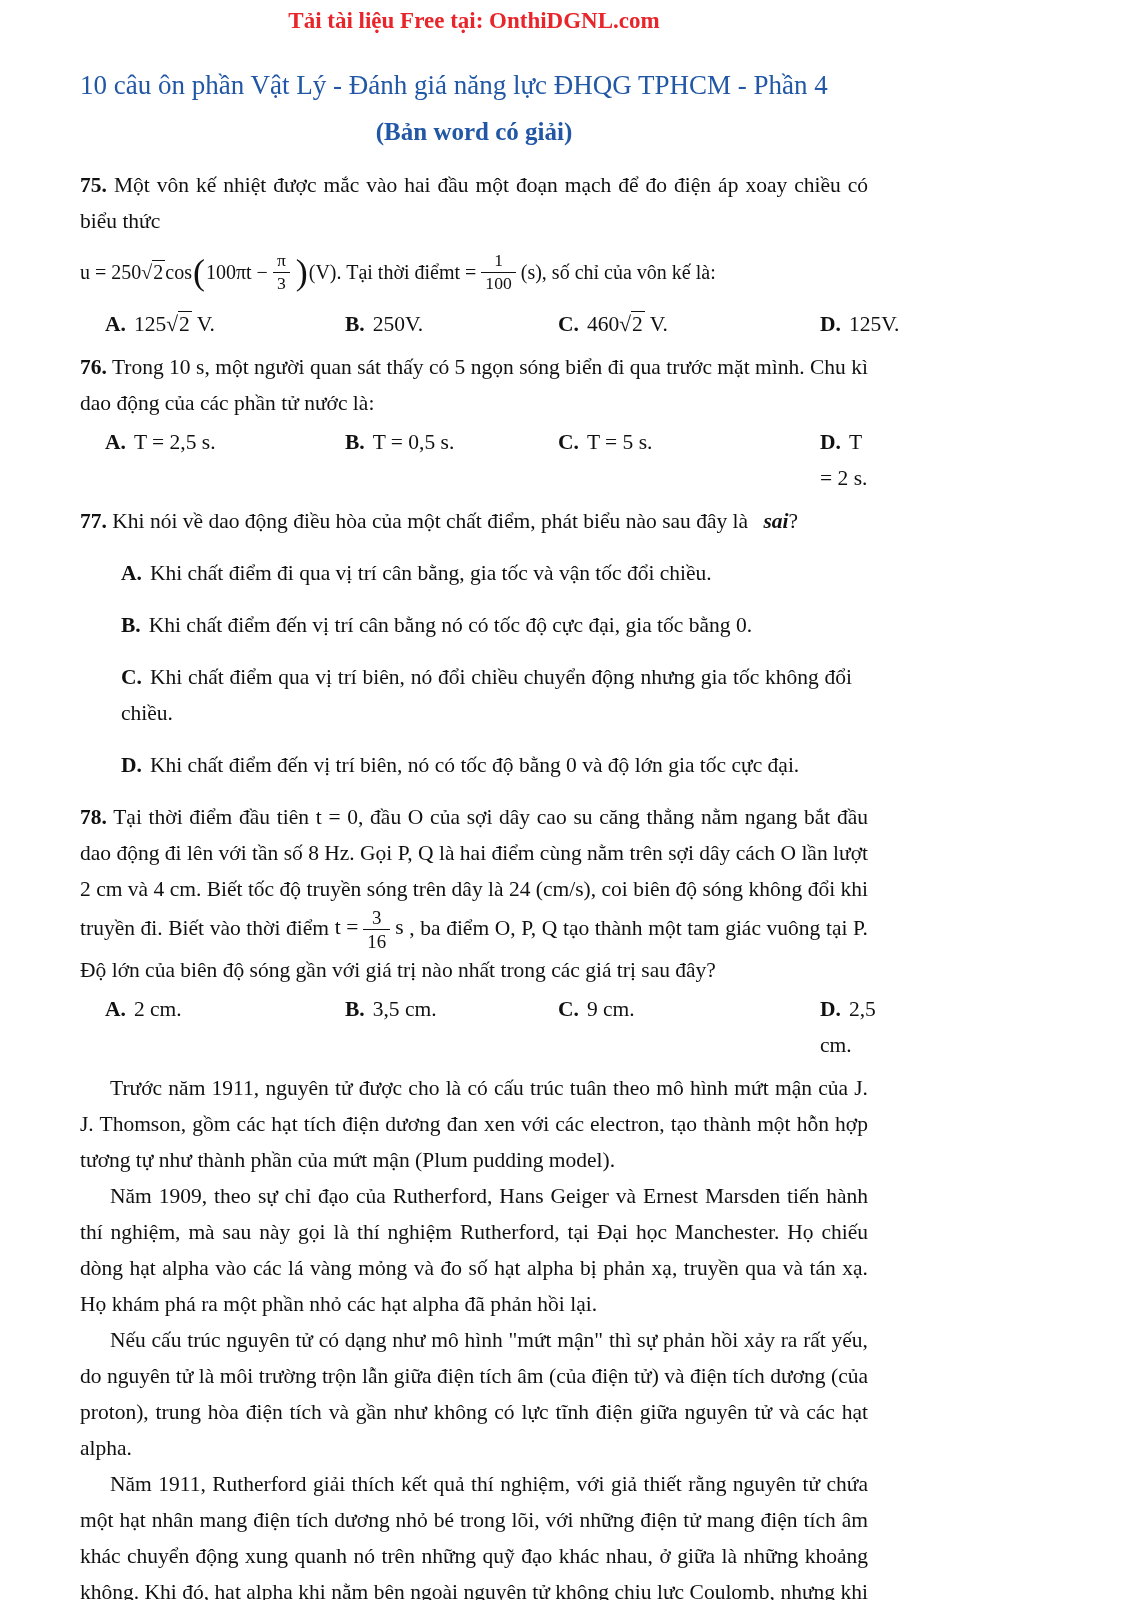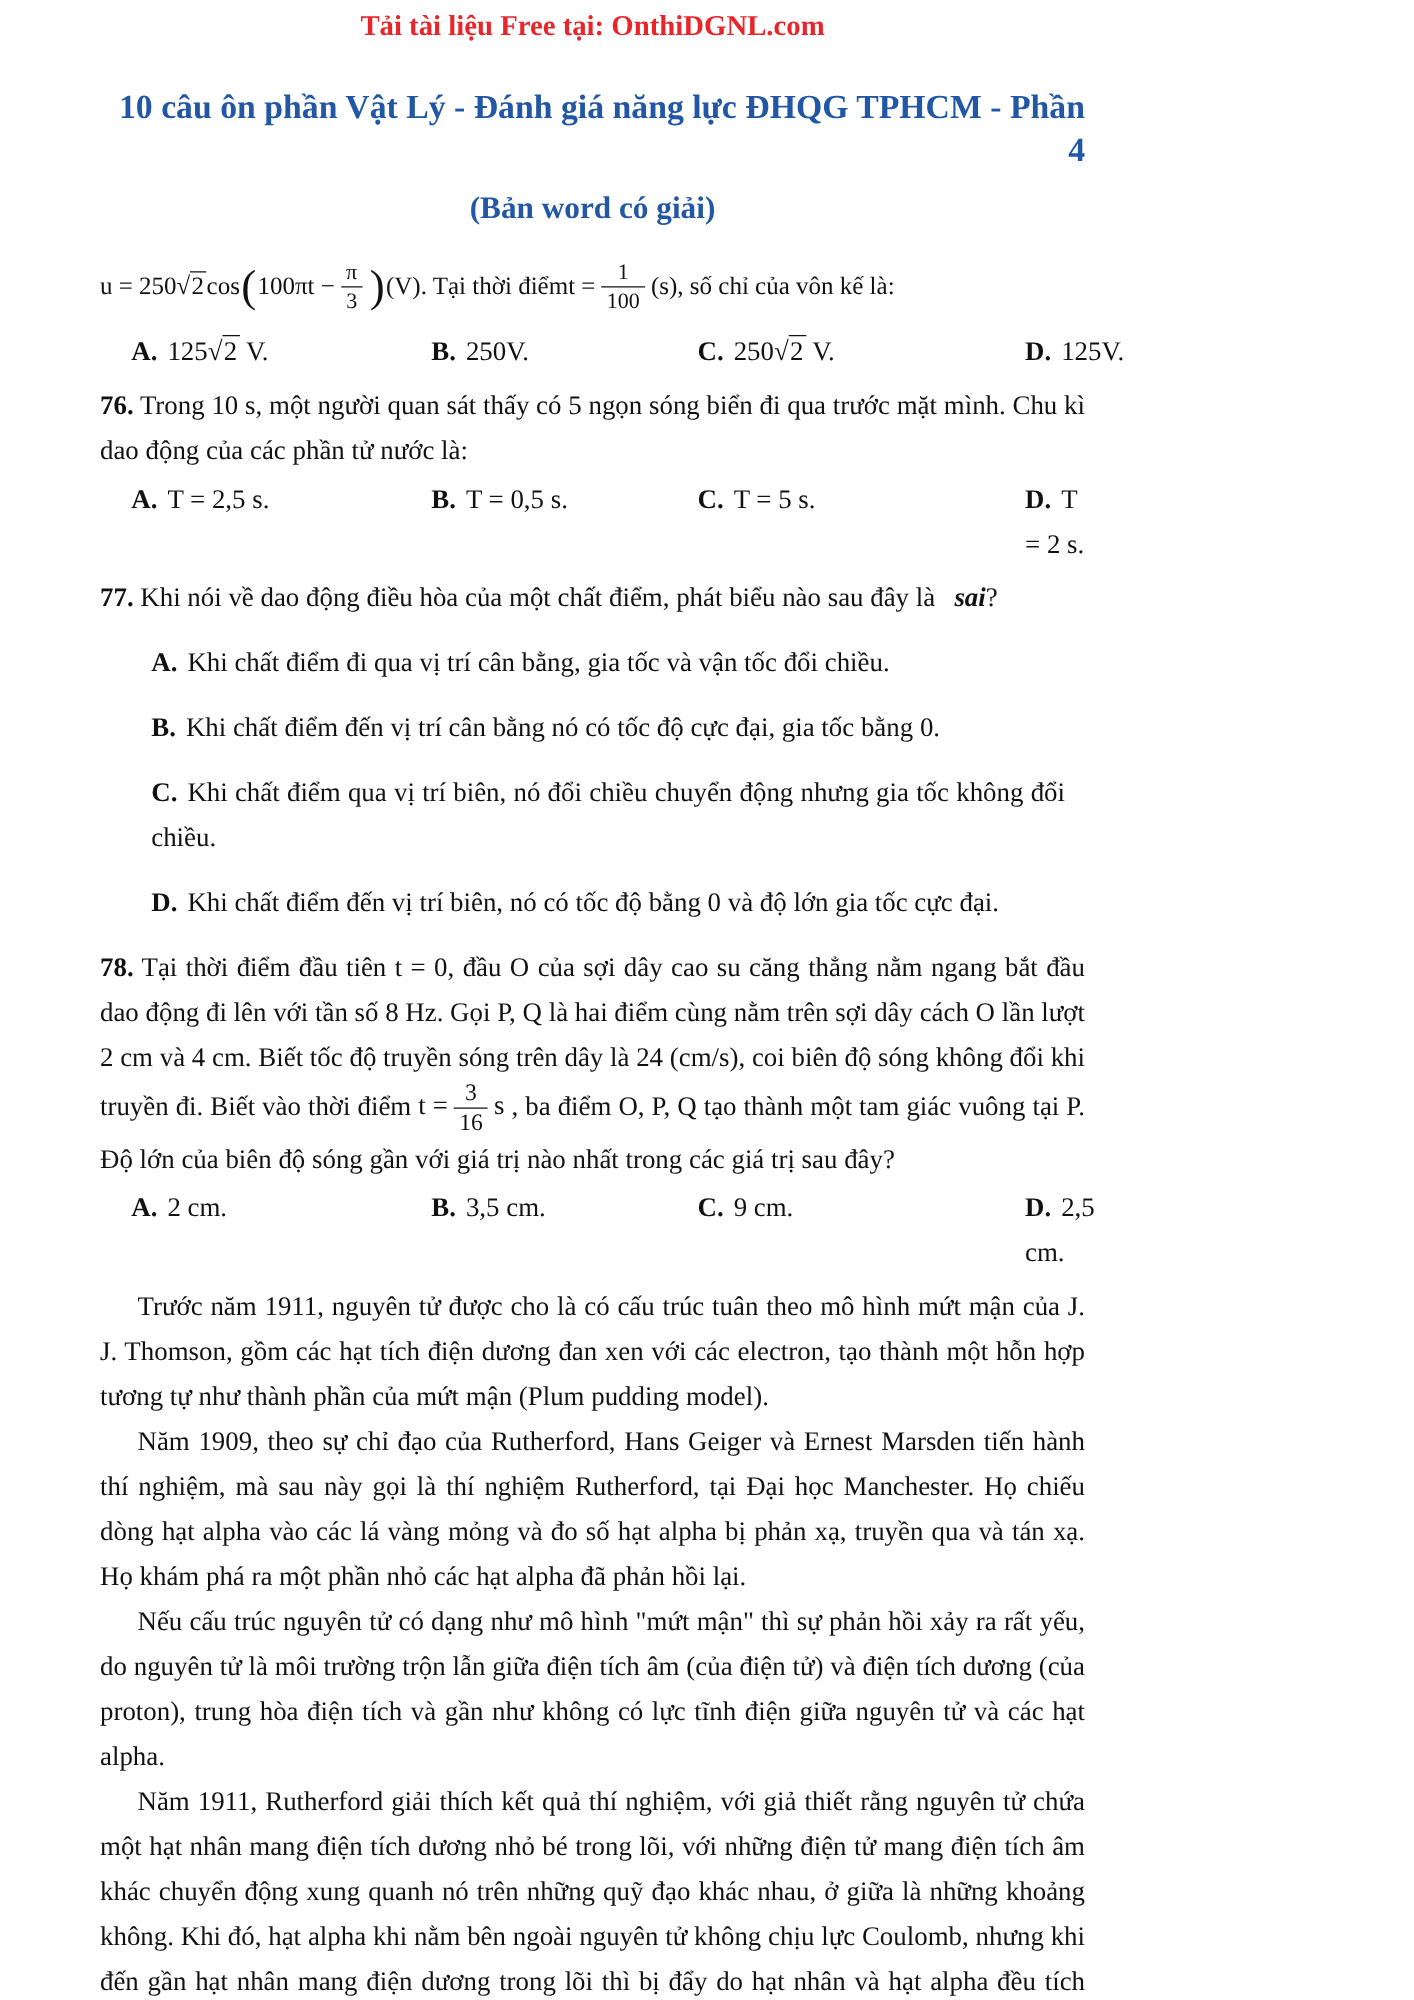--- a/index.html
+++ b/index.html
@@ -7,21 +7,21 @@
   .page {
     width: 951px; min-height: 1600px; box-sizing: border-box;
     padding: 8px 83px 30px 80px; background: #fff; overflow: hidden;
   }
   .promo {
     text-align: center; font-weight: bold; font-size: 23px;
     color: var(--promo-red, #e8252a); margin: 0 0 34px 0;
     font-family: "Liberation Serif", serif;
   }
   .doc-title {
-    text-align: right; font-weight: bold; font-size: 27px;
+    text-align: left; font-weight: normal; font-size: 27px;
     color: var(--title-blue, #2157a4); margin: 0 0 0 0; line-height: 1.3;
   }
   .doc-subtitle {
     text-align: center; font-weight: bold; font-size: 25px;
     color: var(--title-blue, #2157a4); margin: 14px 0 20px 0; line-height: 1.2;
   }
   .body-text, .qtext, .opt-line, .para, .section-heading, .opt-row {
     font-size: 21.5px; line-height: 36px;
   }
   .qtext { margin: 0; text-align: justify; }
@@ -59,20 +59,21 @@
 <body>
 
 <div class="page">
 
   <div class="promo">Tải tài liệu Free tại: OnthiDGNL.com</div>
 
   <div class="doc-title">10 câu ôn phần Vật Lý - Đánh giá năng lực ĐHQG TPHCM - Phần 4</div>
   <div class="doc-subtitle">(Bản word có giải)</div>
 
   <div class="q">
+    <p class="qtext"><span class="qnum">75.</span> <span>Một vôn kế nhiệt được mắc vào hai đầu một đoạn mạch để đo điện áp xoay chiều có biểu thức</span></p>
     <div class="formula-line">
         <span>u = 250</span>
         <span class="sqrt">√<span class="rad">2</span></span>
         <span>cos</span>
         <span class="bigparen">(</span>
         <span>100πt − </span>
         <span class="frac">
           <span class="num">π</span>
           <span class="den">3</span>
         </span>
@@ -83,21 +84,21 @@
         <span class="frac">
           <span class="num">1</span>
           <span class="den">100</span>
         </span>
         <span>(s)</span>
         <span>, số chỉ của vôn kế là:</span>
       </div>
     <div class="opt-row">
       <div class="opt"><span class="optletter">A.</span><span class="formula-inline"><span>125</span><span class="sqrt">√<span class="rad">2</span></span><span> V.</span></span></div>
       <div class="opt"><span class="optletter">B.</span><span class="formula-inline"><span>250V.</span></span></div>
-      <div class="opt"><span class="optletter">C.</span><span class="formula-inline"><span>250</span><span class="sqrt">√<span class="rad">2</span></span><span> V.</span></span></div>
+      <div class="opt"><span class="optletter">C.</span><span class="formula-inline"><span>460</span><span class="sqrt">√<span class="rad">2</span></span><span> V.</span></span></div>
       <div class="opt"><span class="optletter">D.</span><span class="formula-inline"><span>125V.</span></span></div>
     </div>
   </div>
 
   <div class="q">
     <p class="qtext"><span class="qnum">76.</span> <span>Trong 10 s, một người quan sát thấy có 5 ngọn sóng biển đi qua trước mặt mình. Chu kì dao động của các phần tử nước là:</span></p>
     <div class="opt-row">
       <div class="opt"><span class="optletter">A.</span><span>T = 2,5 s.</span></div>
       <div class="opt"><span class="optletter">B.</span><span>T = 0,5 s.</span></div>
       <div class="opt"><span class="optletter">C.</span><span>T = 5 s.</span></div>

